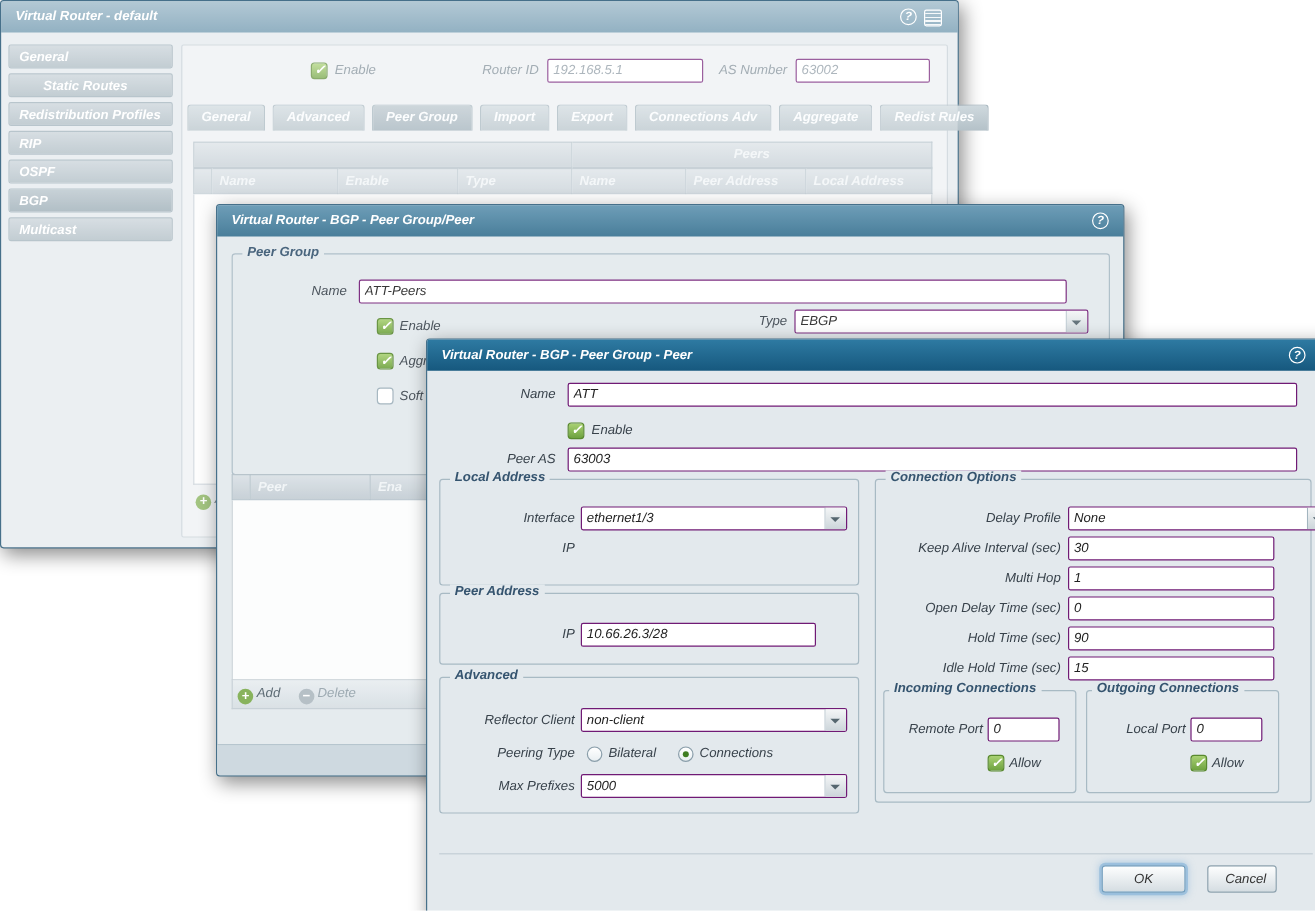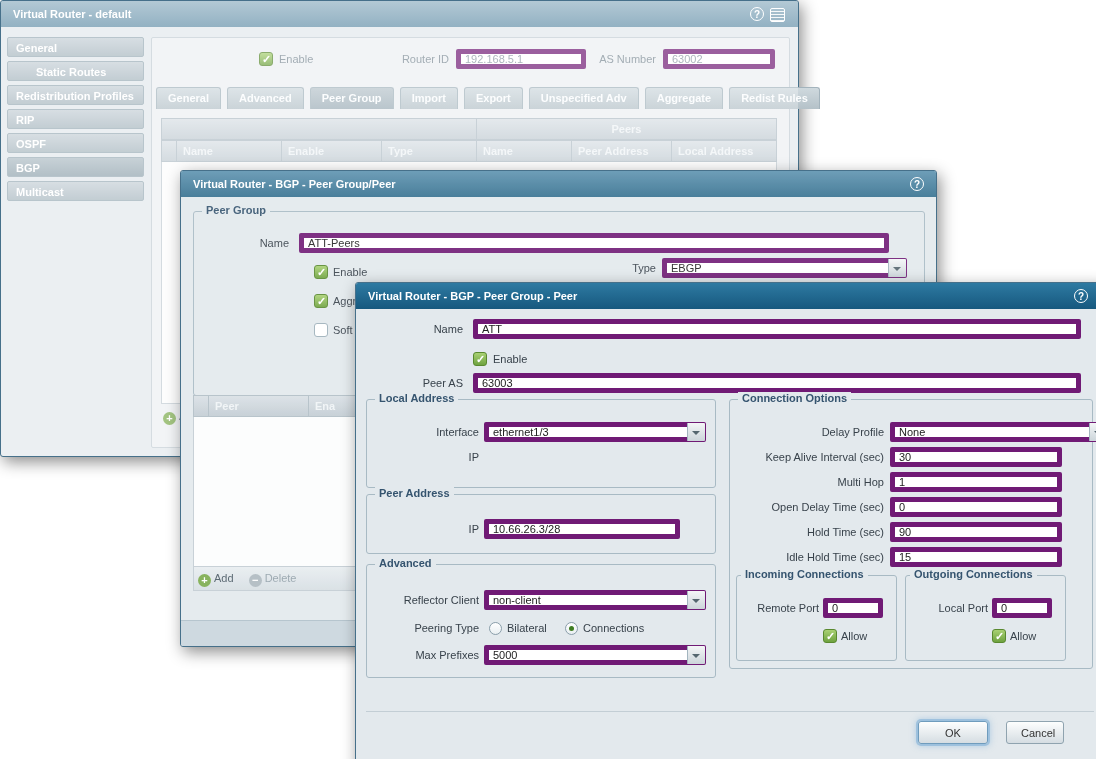--- a/index.html
+++ b/index.html
@@ -1,37 +1,37 @@
 <!DOCTYPE html>
 <html><head>
 <meta charset="utf-8">
 <style>
   html,body{margin:0;padding:0;background:#fff;}
   #stage{position:relative;width:1096px;height:759px;overflow:hidden;background:#ffffff;
-         font-family:"Liberation Sans",sans-serif;font-size:11px;color:#333;}
+         font-family:"Liberation Sans",sans-serif;font-size:11px;color:#333;font-style:italic;}
 
   
   .dlg{position:absolute;background:#e3e9ed;border:1px solid #46708a;border-radius:3px;
        box-shadow:3px 5px 16px rgba(0,0,0,.45);}
   .tbar{height:26px;color:#fff;font-weight:bold;line-height:26px;padding:0 12px;
         border-radius:2px 2px 0 0;position:relative;white-space:nowrap;overflow:hidden;}
   .tbar-back{background:linear-gradient(#93b2c3,#6490a9);}
   .tbar-mid{background:linear-gradient(#5e93b0,#35708f);}
   .tbar-front{background:linear-gradient(#2e7aa2,#16587e);}
   .helpico{position:absolute;top:6px;width:14px;height:14px;border:1px solid #fff;
            border-radius:50%;text-align:center;line-height:13px;font-size:10px;color:#fff;
            font-weight:bold;box-sizing:border-box;}
   .helpico::after{content:"?";}
   .docico{position:absolute;top:7px;width:13px;height:12px;border:1px solid #fff;border-radius:2px;
           background:repeating-linear-gradient(to bottom,transparent 0 2px,rgba(255,255,255,.9) 2px 3px);}
 
   
   .lb{position:absolute;line-height:20px;color:#38424b;white-space:nowrap;}
   .lb.r{text-align:right;}
-  .inp{position:absolute;height:20px;border:5px solid #701a75;background:#fff;color:#222;
+  .inp{position:absolute;height:20px;border:1px solid #701a75;background:#fff;color:#222;
        font:inherit;padding:0 4px;box-sizing:border-box;border-radius:2px;}
   .dd{position:absolute;height:20px;}
   .dd .inp{position:absolute;left:0;top:0;width:100%;height:100%;}
   .ddb{position:absolute;right:1px;top:1px;bottom:1px;width:17px;
        background:linear-gradient(#f4f6f7,#ccd5da);border-left:1px solid #a3b5bf;border-radius:0 1px 1px 0;}
   .ddb::after{content:"";position:absolute;left:4px;top:8px;border:4px solid transparent;border-top-color:#55666f;}
   .cb{position:absolute;width:14px;height:14px;border-radius:3px;box-sizing:border-box;}
   .cb.on{background:linear-gradient(#a9d173,#6ea23f);border:1px solid #59892f;}
   .cb.on::after{content:"\2713";position:absolute;left:2px;top:0;color:#fff;font-size:11px;
                 font-weight:bold;line-height:13px;}
@@ -105,21 +105,21 @@
 
     <span class="lb r" style="left:550px;top:48px;width:105px;color:#7c8a94;">AS Number</span>
     <input class="inp" style="left: 662px; top: 48px; width: 112px; color: rgb(138, 151, 161);" readonly="" value="63002">
 
     <div style="position:absolute;left:155px;top:86px;white-space:nowrap;">
       <span class="tab"><span>General</span></span>
       <span class="tab"><span>Advanced</span></span>
       <span class="tab active"><span>Peer Group</span></span>
       <span class="tab"><span>Import</span></span>
       <span class="tab"><span>Export</span></span>
-      <span class="tab"><span>Unspecified Adv</span></span>
+      <span class="tab"><span>Connections Adv</span></span>
       <span class="tab"><span>Aggregate</span></span>
       <span class="tab"><span>Redist Rules</span></span>
     </div>
 
     <div class="thr" style="left:160px;top:117px;">
       <div class="th first" style="width:316px;"></div>
       <div class="th center" style="width:300px;">Peers</div>
     </div>
     <div class="thr" style="left:160px;top:139px;">
       <div class="th first" style="width:16px;"></div>

